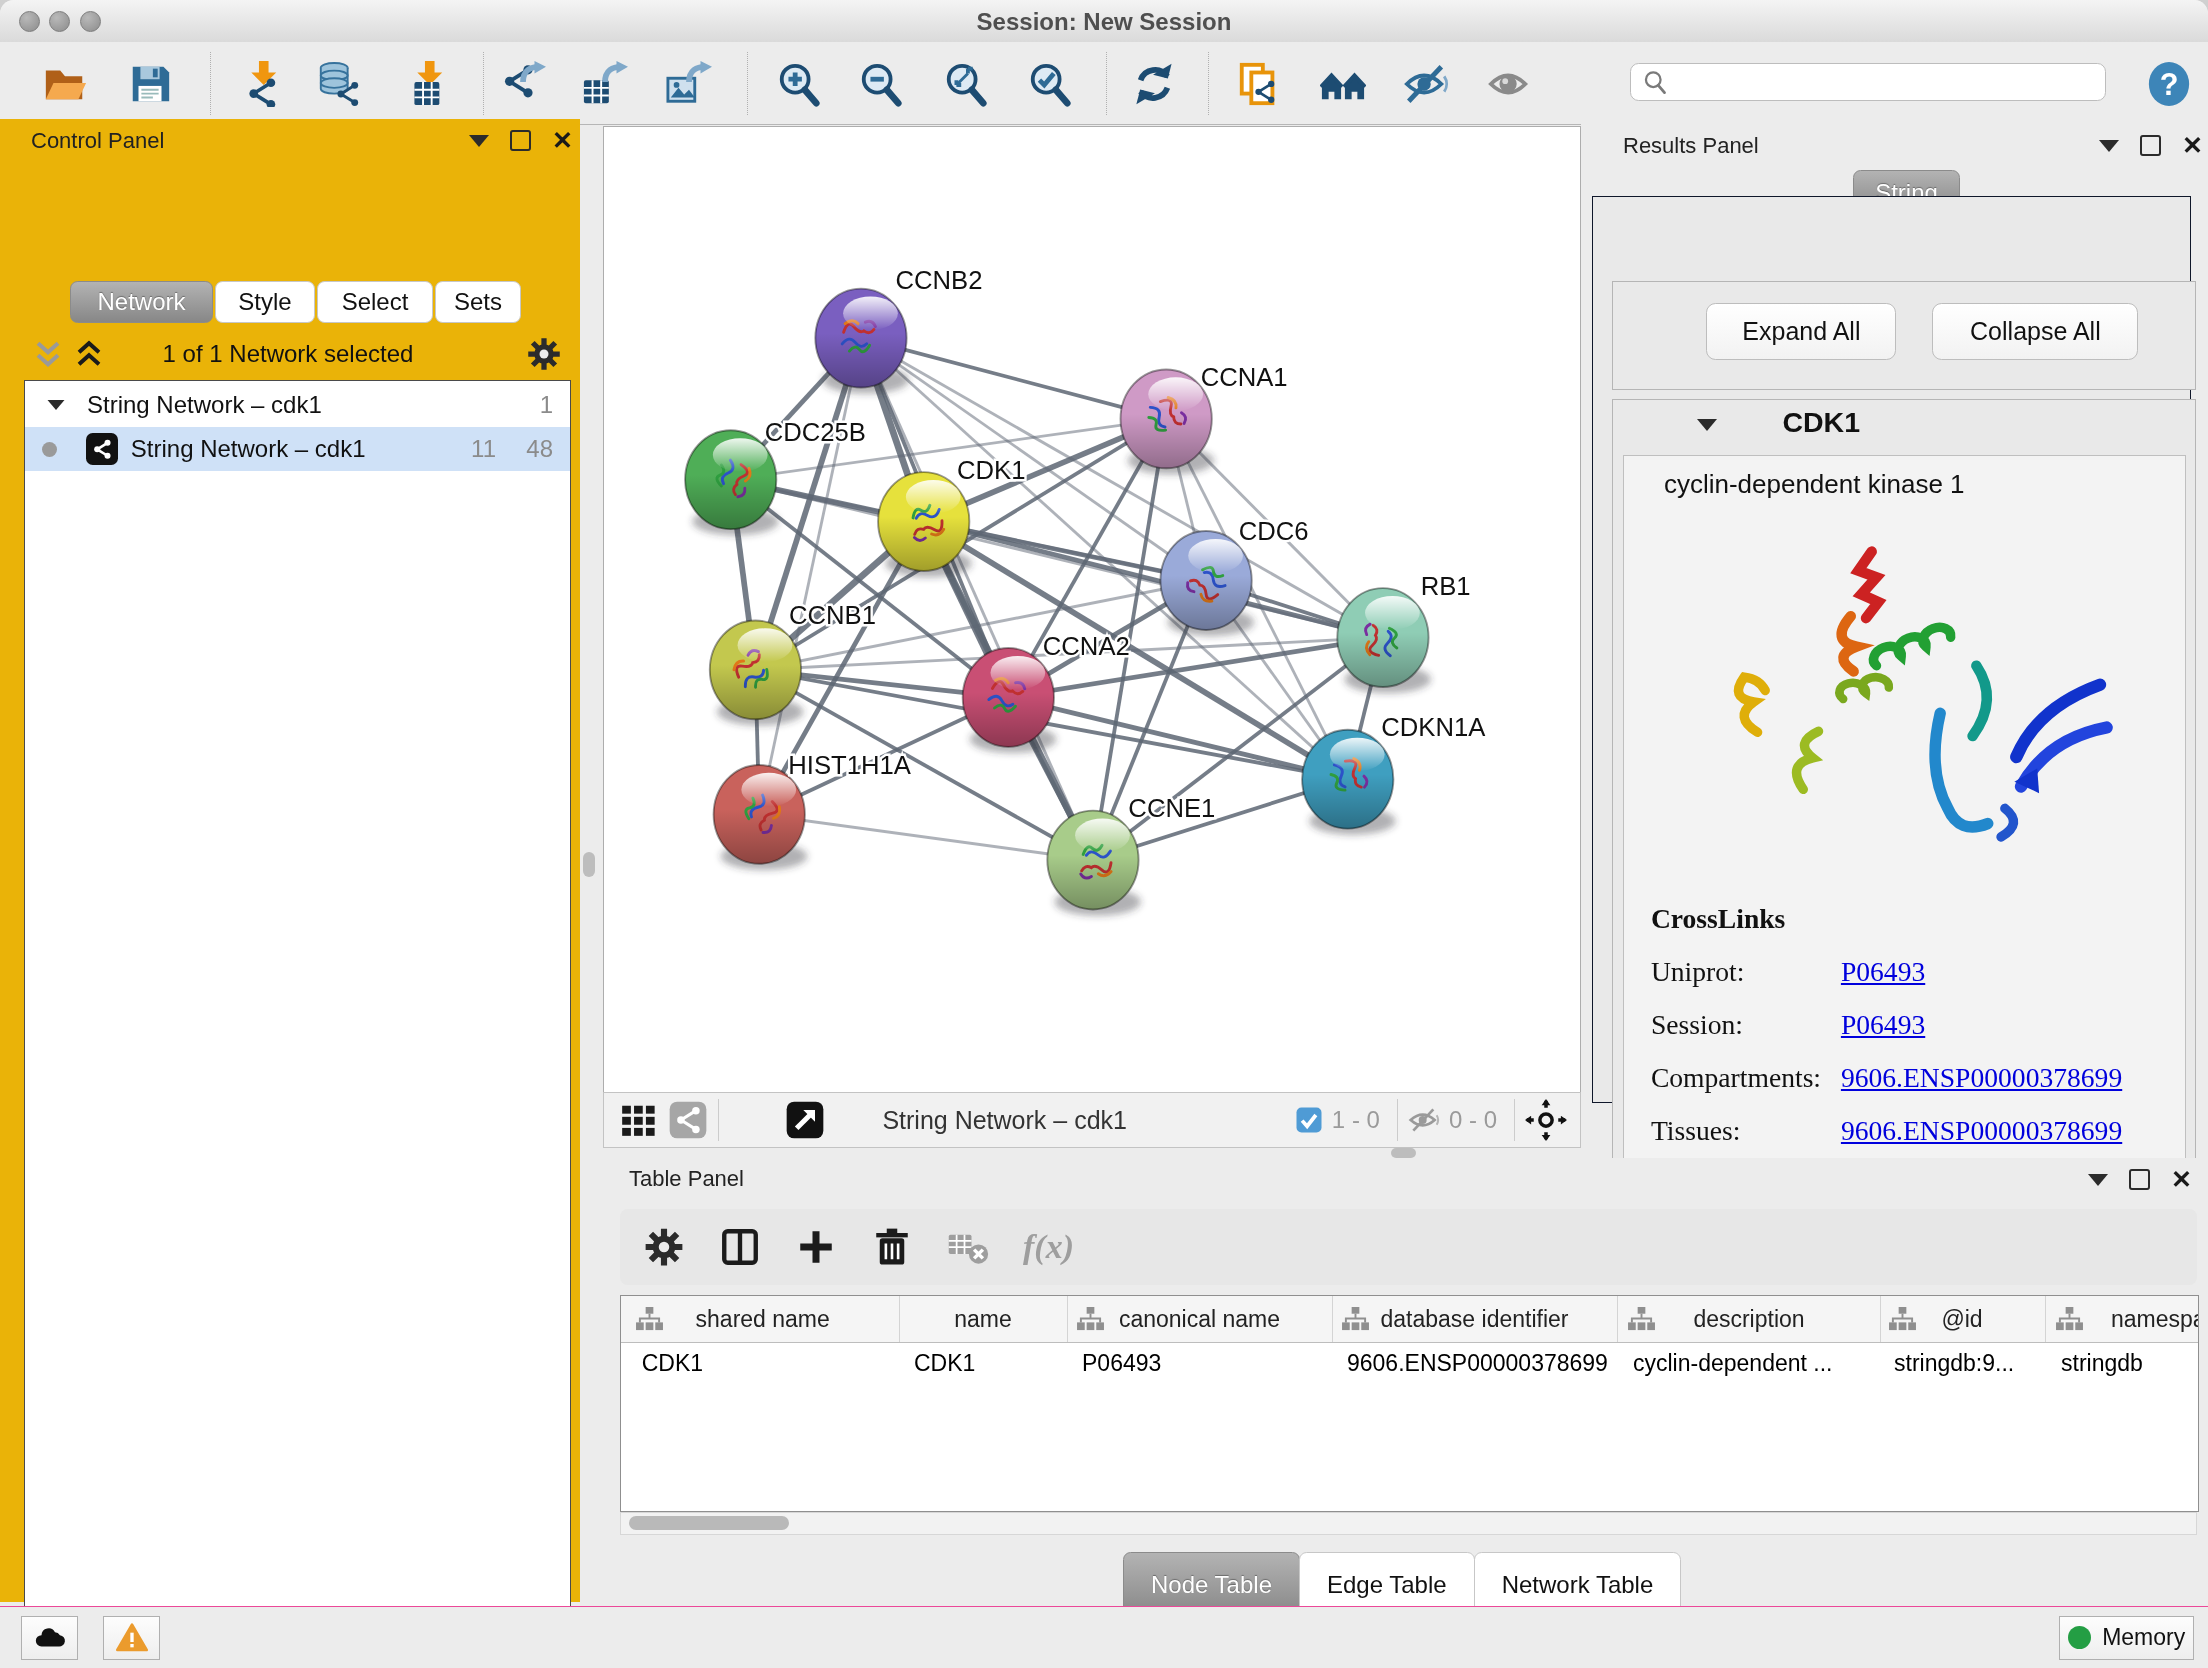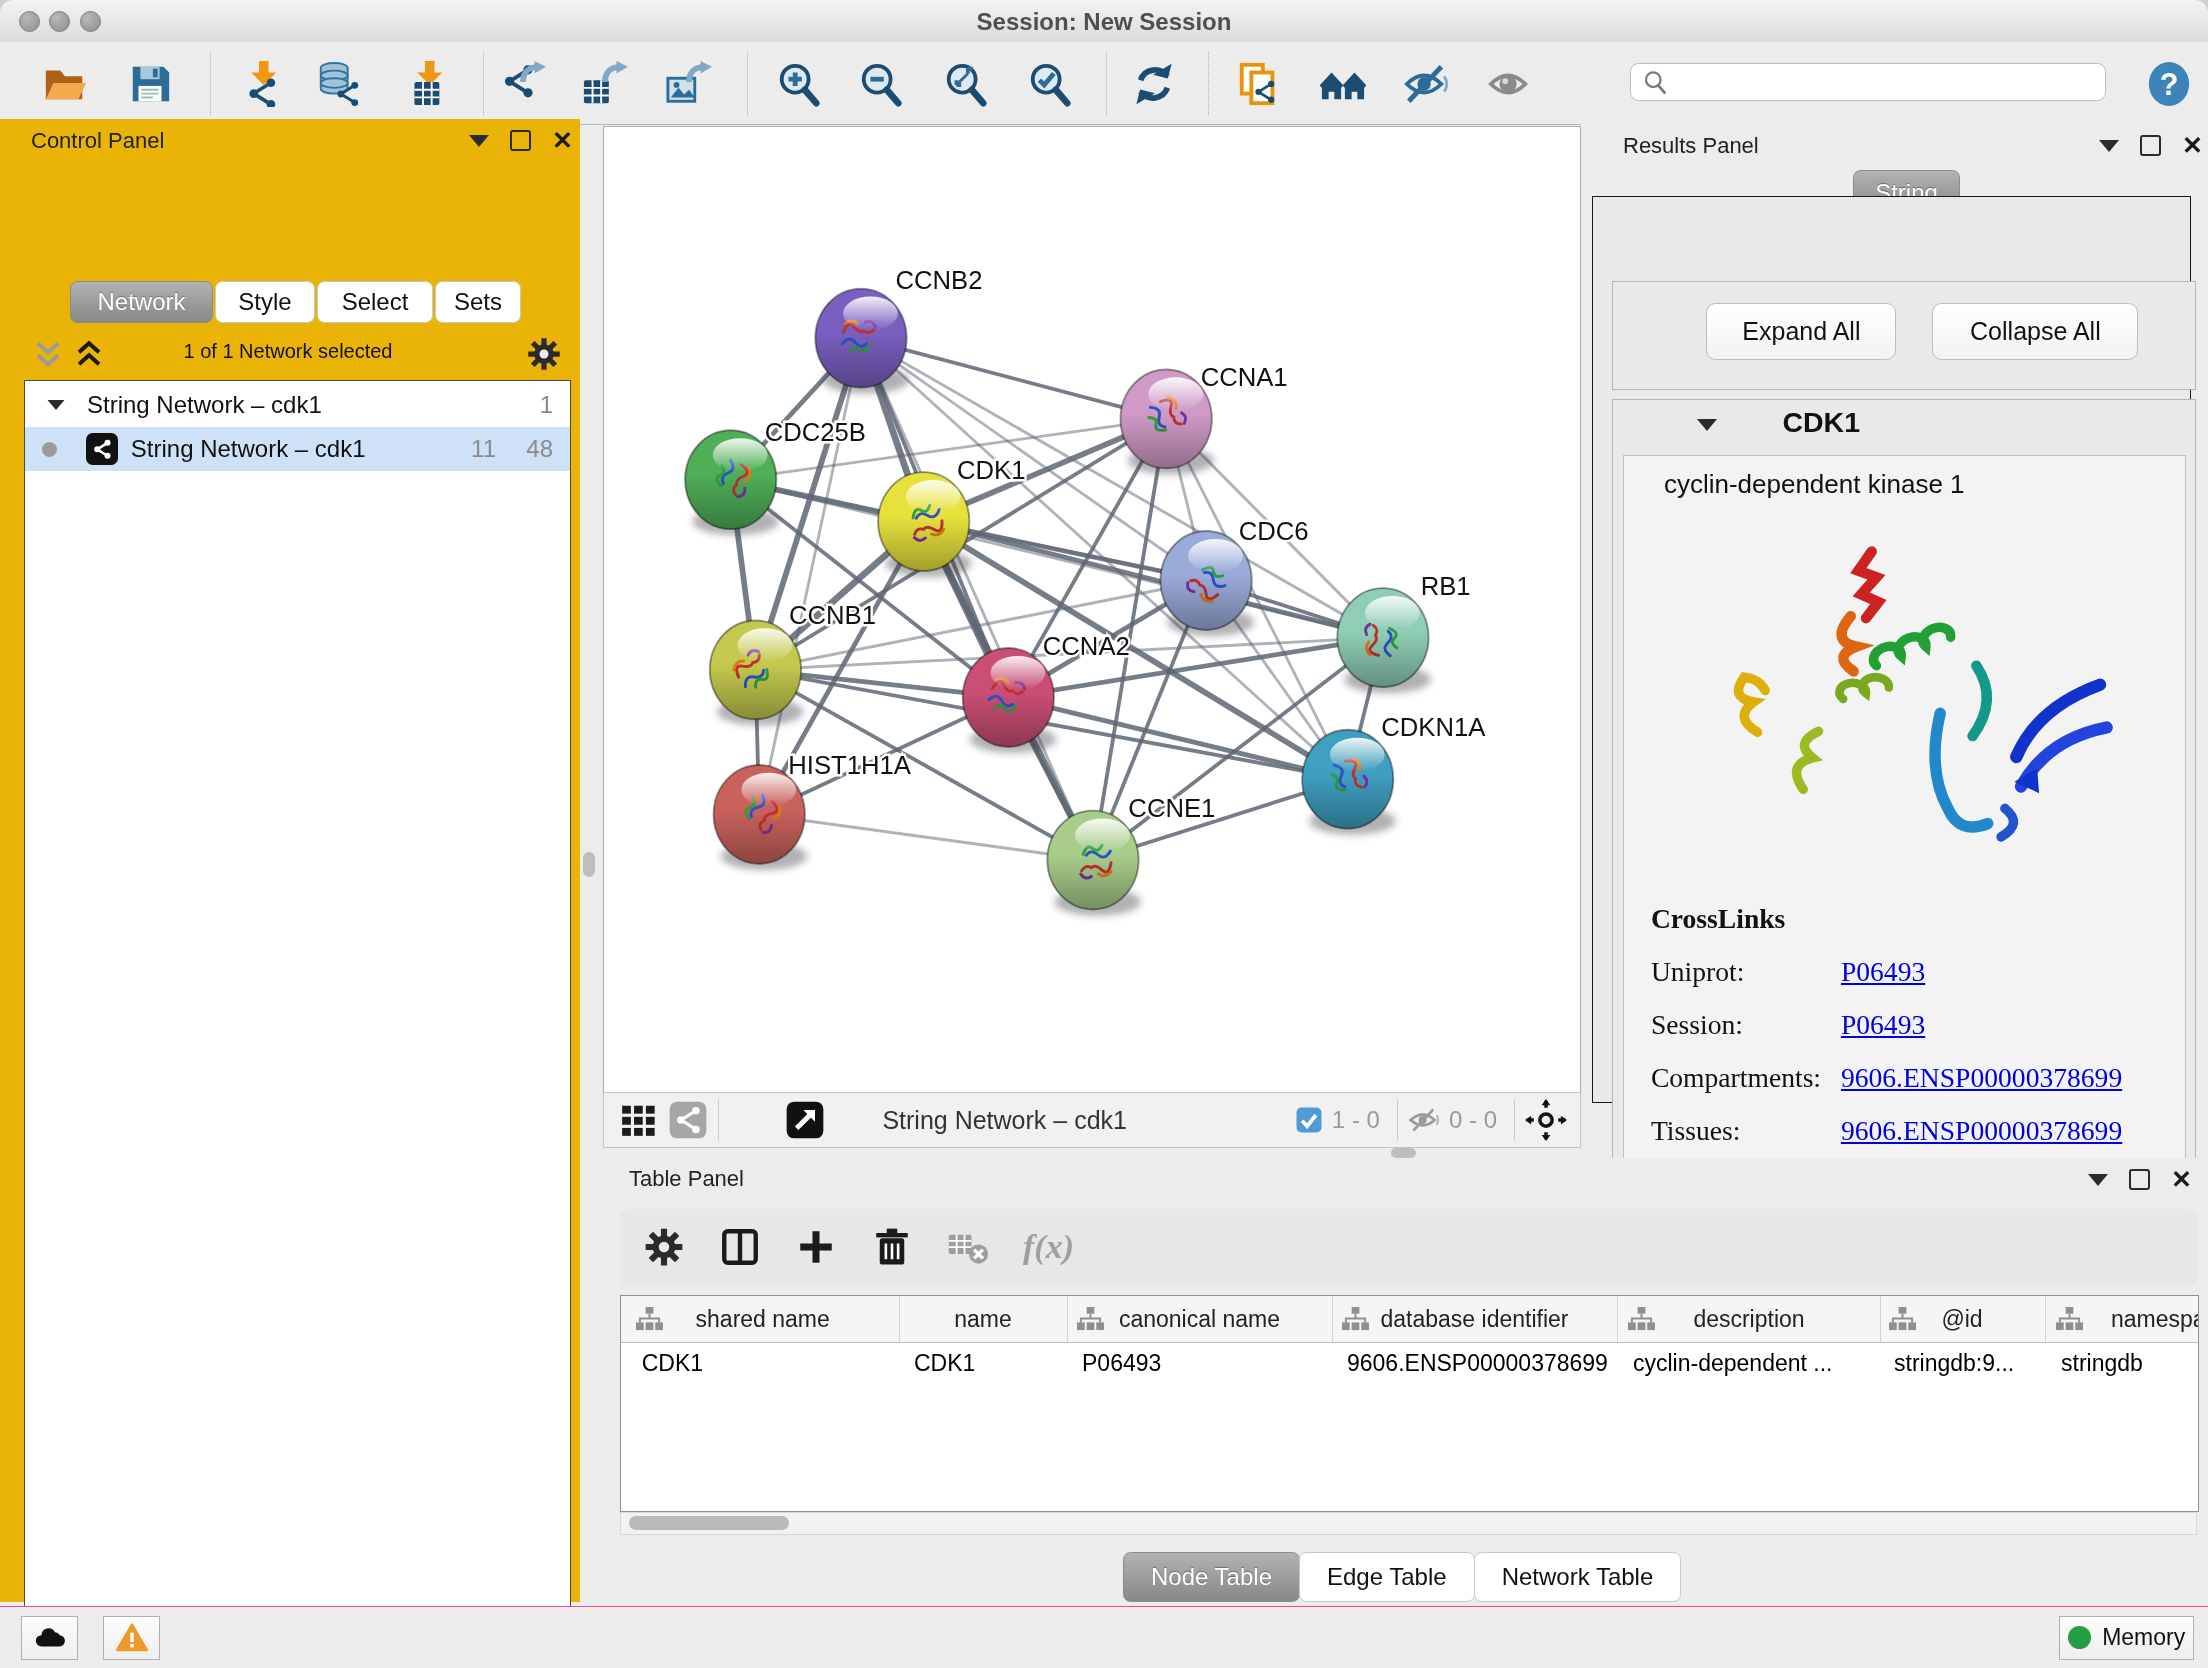--- a/index.html
+++ b/index.html
@@ -28,21 +28,21 @@
   .sq{width:17px;height:17px;border:2.9px solid #2b2b2b;border-radius:2.9px;}
   .xx{font-size:25px;font-weight:bold;color:#1a1a1a;line-height:17px;}
   .tab{display:inline-block;border:1px solid #c7c7c7;background:#fff;color:#111;border-radius:7.6px;
        font-size:24px;text-align:center;}
   .tab.sel{background:linear-gradient(#b3b3b3,#878787);color:#fff;border-color:#8b8b8b;
            text-shadow:0 -1px 1px rgba(0,0,0,.35);}
   
   #control-panel{left:0;top:119px;width:580px;height:1483px;background:#eab308;}
   .cp-tab{position:absolute;top:162px;height:40px;line-height:40px;}
   #cp-status{position:absolute;left:24px;top:213px;width:547px;height:44px;}
-  #cp-status .lbl{position:absolute;left:0;top:7.6px;width:528px;text-align:center;font-size:20px;color:#111;}
+  #cp-status .lbl{position:absolute;left:0;top:7.6px;width:528px;text-align:center;font-size:24px;color:#111;}
   #net-tree{position:absolute;left:24px;top:261px;width:545px;height:1317px;background:#fff;border:1.9px solid #4a4a4a;}
   .tree-row{position:absolute;left:0;width:100%;height:44px;display:flex;align-items:center;font-size:24px;color:#111;}
   .tree-row .cnt{position:absolute;color:#8b8b8b;}
   #tree-row-child{background:#cfe1f7;}
   .share-badge-sm{width:32px;height:32px;border-radius:6.7px;background:#111;display:flex;align-items:center;justify-content:center;}
   
   #canvas{left:603px;top:126px;width:976px;height:965px;background:#fff;border:1px solid #adadad;}
   #net-toolbar{left:603px;top:1092px;width:976px;height:54px;background:#f1f1f1;border:1px solid #c3c3c3;
                display:flex;align-items:center;}
   .ntsep{width:0;height:42px;border-left:1px solid #cccccc;margin:0 9.5px;}
@@ -69,21 +69,21 @@
   #tp-toolbar svg{width:42px;height:42px;}
   #fx{font-family:"Liberation Serif",serif;font-style:italic;font-size:34px;color:#9e9e9e;}
   #tbl{position:absolute;left:40px;top:137px;width:1577px;height:215px;background:#fff;border:1.9px solid #8f8f8f;overflow:hidden;}
   #tbl-head{position:absolute;left:0;top:0;height:46px;width:2283px;background:#f5f5f5;border-bottom:1px solid #bdbdbd;}
   .th{position:absolute;top:0;height:46px;border-right:1px solid #d4d4d4;display:flex;align-items:center;justify-content:center;font-size:23px;color:#222;}
   .th svg{position:absolute;left:9.5px;width:27px;height:25px;}
   .td{position:absolute;top:46px;height:42px;display:flex;align-items:center;padding-left:15px;box-sizing:border-box;font-size:23px;color:#000;}
   #tbl-scroll{position:absolute;left:40px;top:354px;width:1577px;height:23px;background:#f2f2f2;border:1px solid #d7d7d7;box-sizing:border-box;}
   #tbl-thumb{position:absolute;left:7.6px;top:2.9px;width:160px;height:14.3px;background:#b9b9b9;border-radius:7.6px;}
   #tp-tabs{position:absolute;left:543px;top:394px;display:flex;}
-  #tp-tabs .tab{height:40px;line-height:40px;padding:4px 27px;border-radius:7.6px;margin-right:-1px;}
+  #tp-tabs .tab{height:40px;line-height:40px;padding:12px 27px;border-radius:7.6px;margin-right:-1px;}
   
   #status-bar{left:0;top:1606px;width:2208px;height:62px;background:#ececec;border-top:1px solid #ec4899;}
   .sb-btn{position:absolute;top:8.6px;height:42px;background:linear-gradient(#fdfdfd,#eeeeee);
           border:1.9px solid #b0b0b0;display:flex;align-items:center;justify-content:center;}
   #memory-btn{left:2059px;width:133px;font-size:23px;color:#111;}
   #memory-dot{width:23px;height:23px;border-radius:50%;background:#249e44;margin-right:11.4px;}
   svg text{font-family:"Liberation Sans",sans-serif;}
 </style>
 </head>
 <body>

